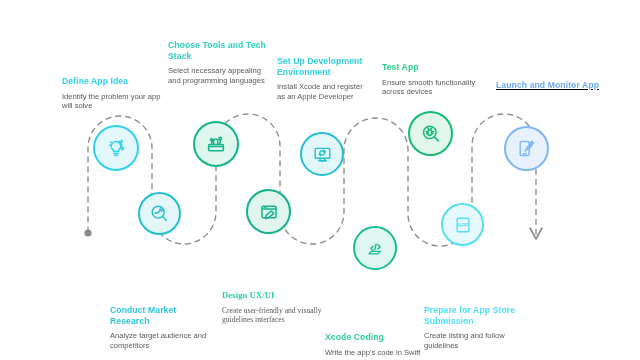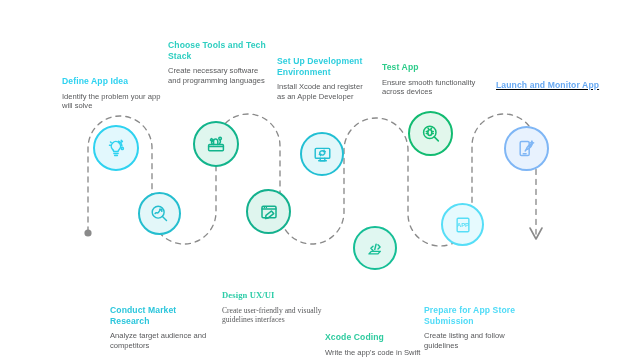--- a/index.html
+++ b/index.html
@@ -68,21 +68,21 @@
       <path d="M4.6,14.6h14.8"></path>
       <path d="M9.6,12.4V9.2a2.1,2.1 0 0 1 4.2,0v3.2"></path>
       <path d="M8.2,12.2c-.9-1.5-.6-3.2.5-4.1"></path>
       <path d="M7.3,6.6l1.8,1.1-.9,1.6-1.8-1.1Z"></path>
       <path d="M15.4,12.2c1-1.6 1.3-3.4.6-4.8"></path>
       <circle cx="16.1" cy="6.6" r="1.3"></circle>
     </svg>
   </div>
   <div class="cap" style="left:168px;top:12px;width:100px;">
     <p class="t" style="color:#2ECEC0;">Choose Tools and Tech Stack</p>
-    <p class="d">Create necessary software and programming languages</p>
+    <p class="d">Select necessary appealing and programming languages</p>
   </div>
 
   <div class="node" style="left:246px;top:189px;width:45px;height:45px;background:#DFF5EE;border:2px solid #14B18E;">
     <svg width="24" height="24" viewBox="0 0 24 24" fill="none" stroke="#14B18E" stroke-width="1.5" stroke-linecap="round" stroke-linejoin="round">
       <rect x="5" y="6.2" width="14" height="11.6" rx="1.2"></rect>
       <path d="M5,9h14"></path>
       <path d="M7.4,7.6h.01M9.4,7.6h.01"></path>
       <path d="M9,15.4l5.4-4.4 2.3,2.6-5.5,4.3-2.7.6Z"></path>
     </svg>
   </div>

